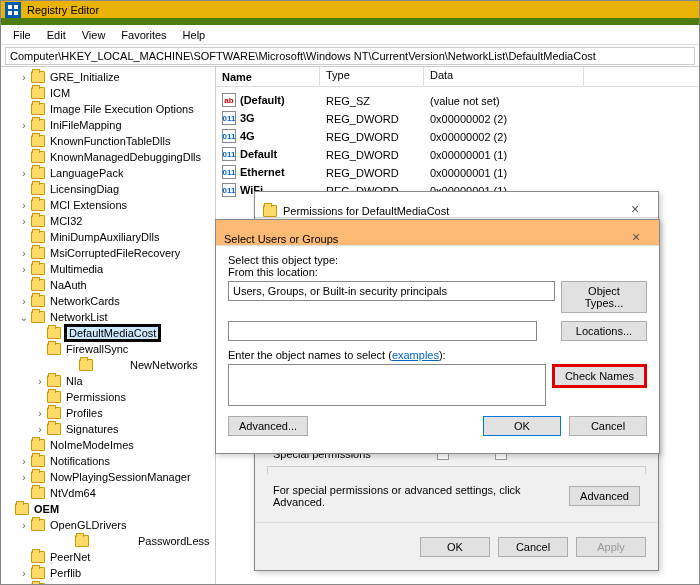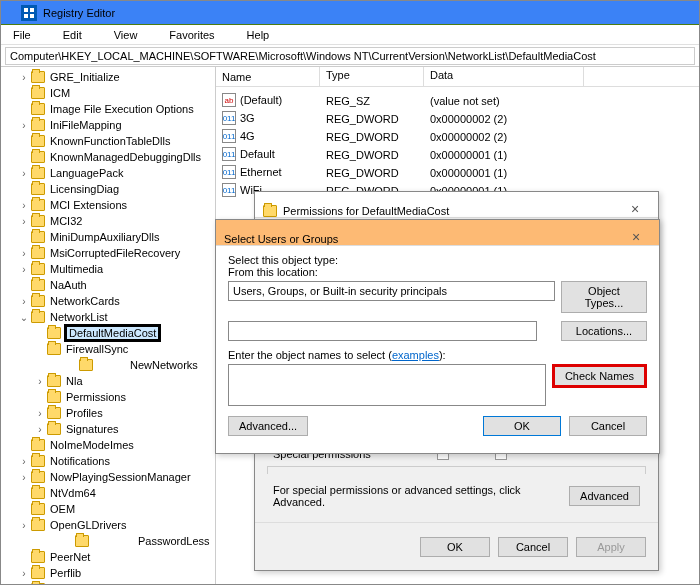--- a/index.html
+++ b/index.html
@@ -1,39 +1,39 @@
 <!DOCTYPE html>
 <html><head>
 <meta charset="utf-8">
 <style>
 * { box-sizing: border-box; font-family: "Segoe UI", Tahoma, sans-serif; font-size: 11px; }
 body { margin: 0; background: #fff; color: #000; }
 .window { width: 700px; height: 585px; position: relative; border: 1px solid #888; overflow: hidden; }
-.titlebar { height: 24px; background: #3b82f6; display: flex; align-items: center; padding: 0 20px; border-bottom: 1px solid #4d7c0f; }
+.titlebar { height: 24px; background: #eab308; display: flex; align-items: center; padding: 0 4px; border-bottom: 7px solid #4d7c0f; }
 .titlebar .appicon { width: 16px; height: 16px; background: #0059b3; margin-right: 6px; display:flex; align-items:center; justify-content:center; }
 .titlebar .appicon svg { width:12px; height:12px; }
-.menubar { height: 20px; display: flex; align-items: center; padding: 0 6px; gap: 20px; border-bottom: 1px solid #e0e0e0; }
+.menubar { height: 20px; display: flex; align-items: center; padding: 0 6px; gap: 4px; border-bottom: 1px solid #e0e0e0; }
 .menubar span { padding: 2px 6px; }
 .addressbar { height: 22px; border-bottom: 1px solid #ccc; display:flex; align-items:center; padding: 0 4px; }
 .addressbar input { flex:1; border:1px solid #ccc; background:#fff; height:18px; padding:0 4px; font-size:11px; }
 .body { display:flex; height: calc(100% - 66px); }
 .tree { width: 215px; border-right:1px solid #ccc; overflow-y:auto; overflow-x:hidden; padding:2px 0; }
 .tree-row { display:flex; align-items:center; height:16px; white-space:nowrap; }
 .tree-row .tw { width:14px; text-align:center; color:#666; font-size:10px; cursor:pointer; }
 .tree-row .fld { width:14px; height:12px; background:#ffd96a; border:1px solid #cc9a00; border-radius:1px; margin-right:3px; position:relative; }
 .tree-row .fld:before { content:""; position:absolute; top:-3px; left:0; width:6px; height:3px; background:#ffd96a; border:1px solid #cc9a00; border-bottom:none; border-radius:1px 1px 0 0; }
 .tree-row.sel .lbl { background:#cce8ff; border:3px solid #000000; padding:0 2px; }
 .tree-row .lbl { padding:0 2px; }
 .content { flex:1; position:relative; }
 .list-head { display:flex; height:20px; border-bottom:1px solid #ddd; }
 .list-head div { padding:2px 6px; border-right:1px solid #ddd; }
 .list-body { padding:2px 0; }
 .list-row { display:flex; align-items:flex-end; height:18px; }
 .list-row div { padding:0 6px; white-space:nowrap; overflow:hidden; }
-.col-name { width:104px; display:flex; align-items:center; gap:4px; }
+.col-name { width:104px; display:flex; align-items:center; gap:4px;font-weight:bold; }
 .col-type { width:104px; }
 .col-data { width:160px; }
 .valicon { width:14px; height:14px; border:1px solid #888; font-size:8px; display:flex; align-items:center; justify-content:center; }
 .valicon.str { color:#c00; }
 .valicon.bin { color:#06c; }
 
 .dlg { position:absolute; background:#f0f0f0; border:1px solid #888; box-shadow:2px 2px 6px rgba(0,0,0,0.2); }
 .dlg .dlgtitle { height:26px; background:#fff; display:flex; align-items:flex-end; padding:0 8px; border-bottom:1px solid #ddd; }
 .dlg .dlgtitle .fld { width:14px; height:12px; background:#ffd96a; border:1px solid #cc9a00; border-radius:1px; margin-right:6px; position:relative; }
 .dlg .dlgtitle .fld:before { content:""; position:absolute; top:-3px; left:0; width:6px; height:3px; background:#ffd96a; border:1px solid #cc9a00; border-bottom:none; border-radius:1px 1px 0 0; }
@@ -202,21 +202,21 @@
         <div class="tree-row" style="padding-left: 16px;">
           <span class="tw">›</span>
           <span class="fld"></span>
           <span class="lbl">NowPlayingSessionManager</span>
         </div>
         <div class="tree-row" style="padding-left: 16px;">
           <span class="tw"></span>
           <span class="fld"></span>
           <span class="lbl">NtVdm64</span>
         </div>
-        <div class="tree-row" style="padding-left: 16px;">
+        <div class="tree-row" style=" font-weight: bold;">
           <span class="tw"></span>
           <span class="fld"></span>
           <span class="lbl">OEM</span>
         </div>
         <div class="tree-row" style="padding-left: 16px;">
           <span class="tw">›</span>
           <span class="fld"></span>
           <span class="lbl">OpenGLDrivers</span>
         </div>
         <div class="tree-row" style="padding-left: 16px; gap: 44px;">

